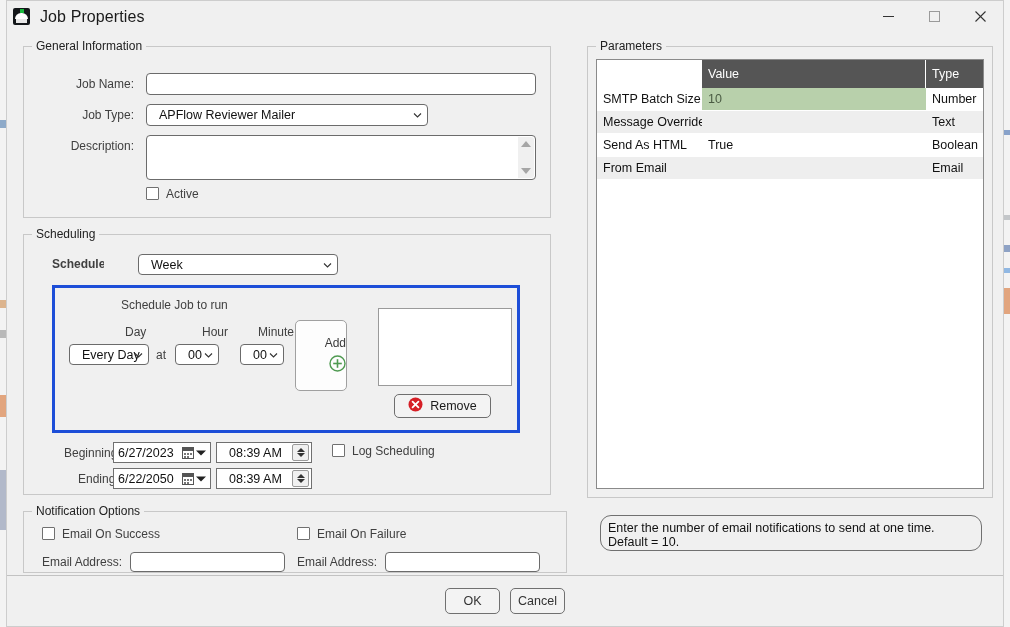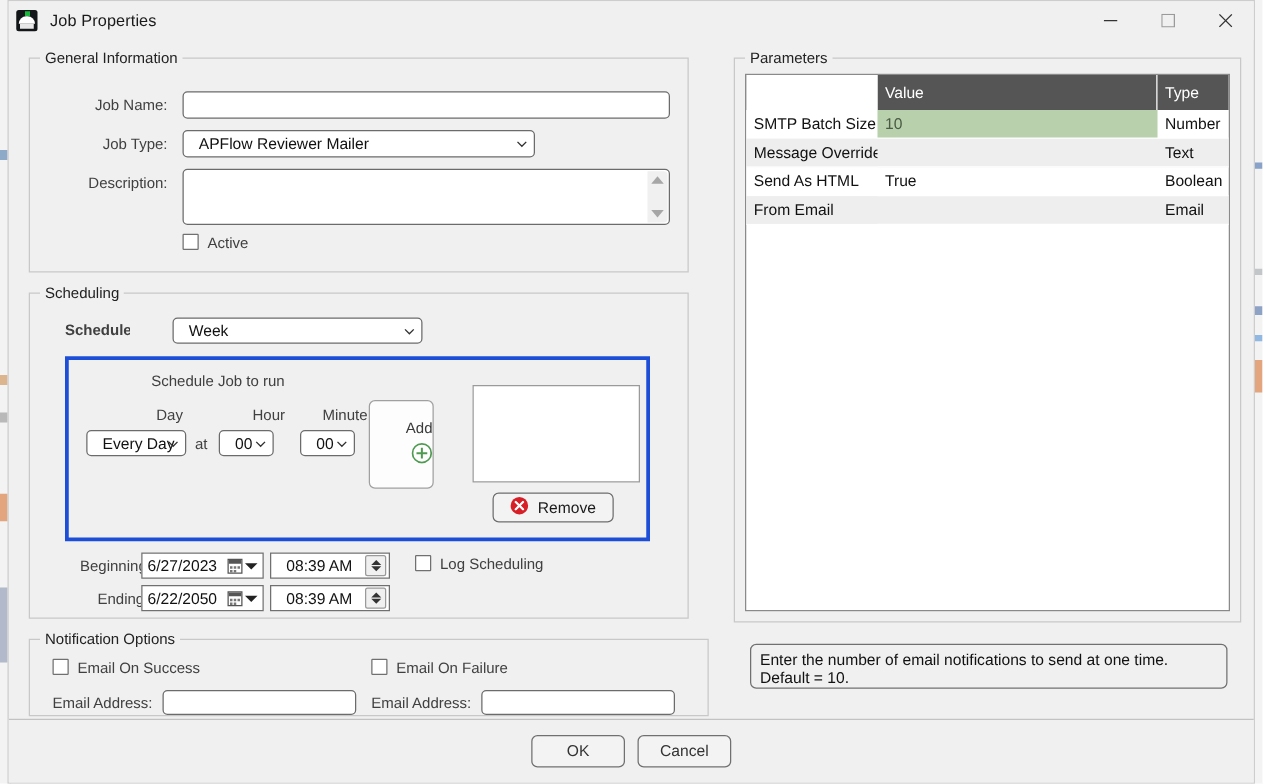--- a/index.html
+++ b/index.html
@@ -88,21 +88,21 @@
   .app-icon .pip {
     position: absolute;
     left: 6.5px;
     top: 1px;
     width: 4px;
     height: 4px;
     background: #19b83c;
   }
   .title-text {
     margin-left: 10px;
-    font-size: 13px;
+    font-size: 16px;
     color: #1a1a1a;
     letter-spacing: .1px;
   }
   .win-btns {
     position: absolute;
     right: 0;
     top: 0;
     height: 31px;
     display: flex;
   }
@@ -403,40 +403,40 @@
   .c-type { width: 57px; flex: 0 0 57px; }
   .cell-selected { background: #b8d0ab !important; color: #4a5b43; }
 
   .hintbox {
     position: absolute;
     left: 12px; right: 10px;
     top: 468px;
     height: 36px;
     background: #f0f0f0;
     border: 1px solid #707070;
-    border-radius: 5px;
+    border-radius: 11px;
     box-sizing: border-box;
     font-size: 12.5px;
     color: #111;
     padding: 5px 7px;
   }
 
   
   .footer {
     height: 50px;
     min-height: 50px;
     border-top: 1px solid #c2c2c2;
     background: #f0f0f0;
     display: flex;
     align-items: center;
     justify-content: center;
     gap: 10px;
   }
   .dlgbtn {
-    width: 75px;
+    width: 55px;
     height: 26px;
     background: #f3f3f3;
     border: 1px solid #707070;
     border-radius: 5px;
     box-sizing: border-box;
     font-size: 12.5px;
     color: #333;
     font-family: "Liberation Sans", sans-serif;
     cursor: default;
   }

